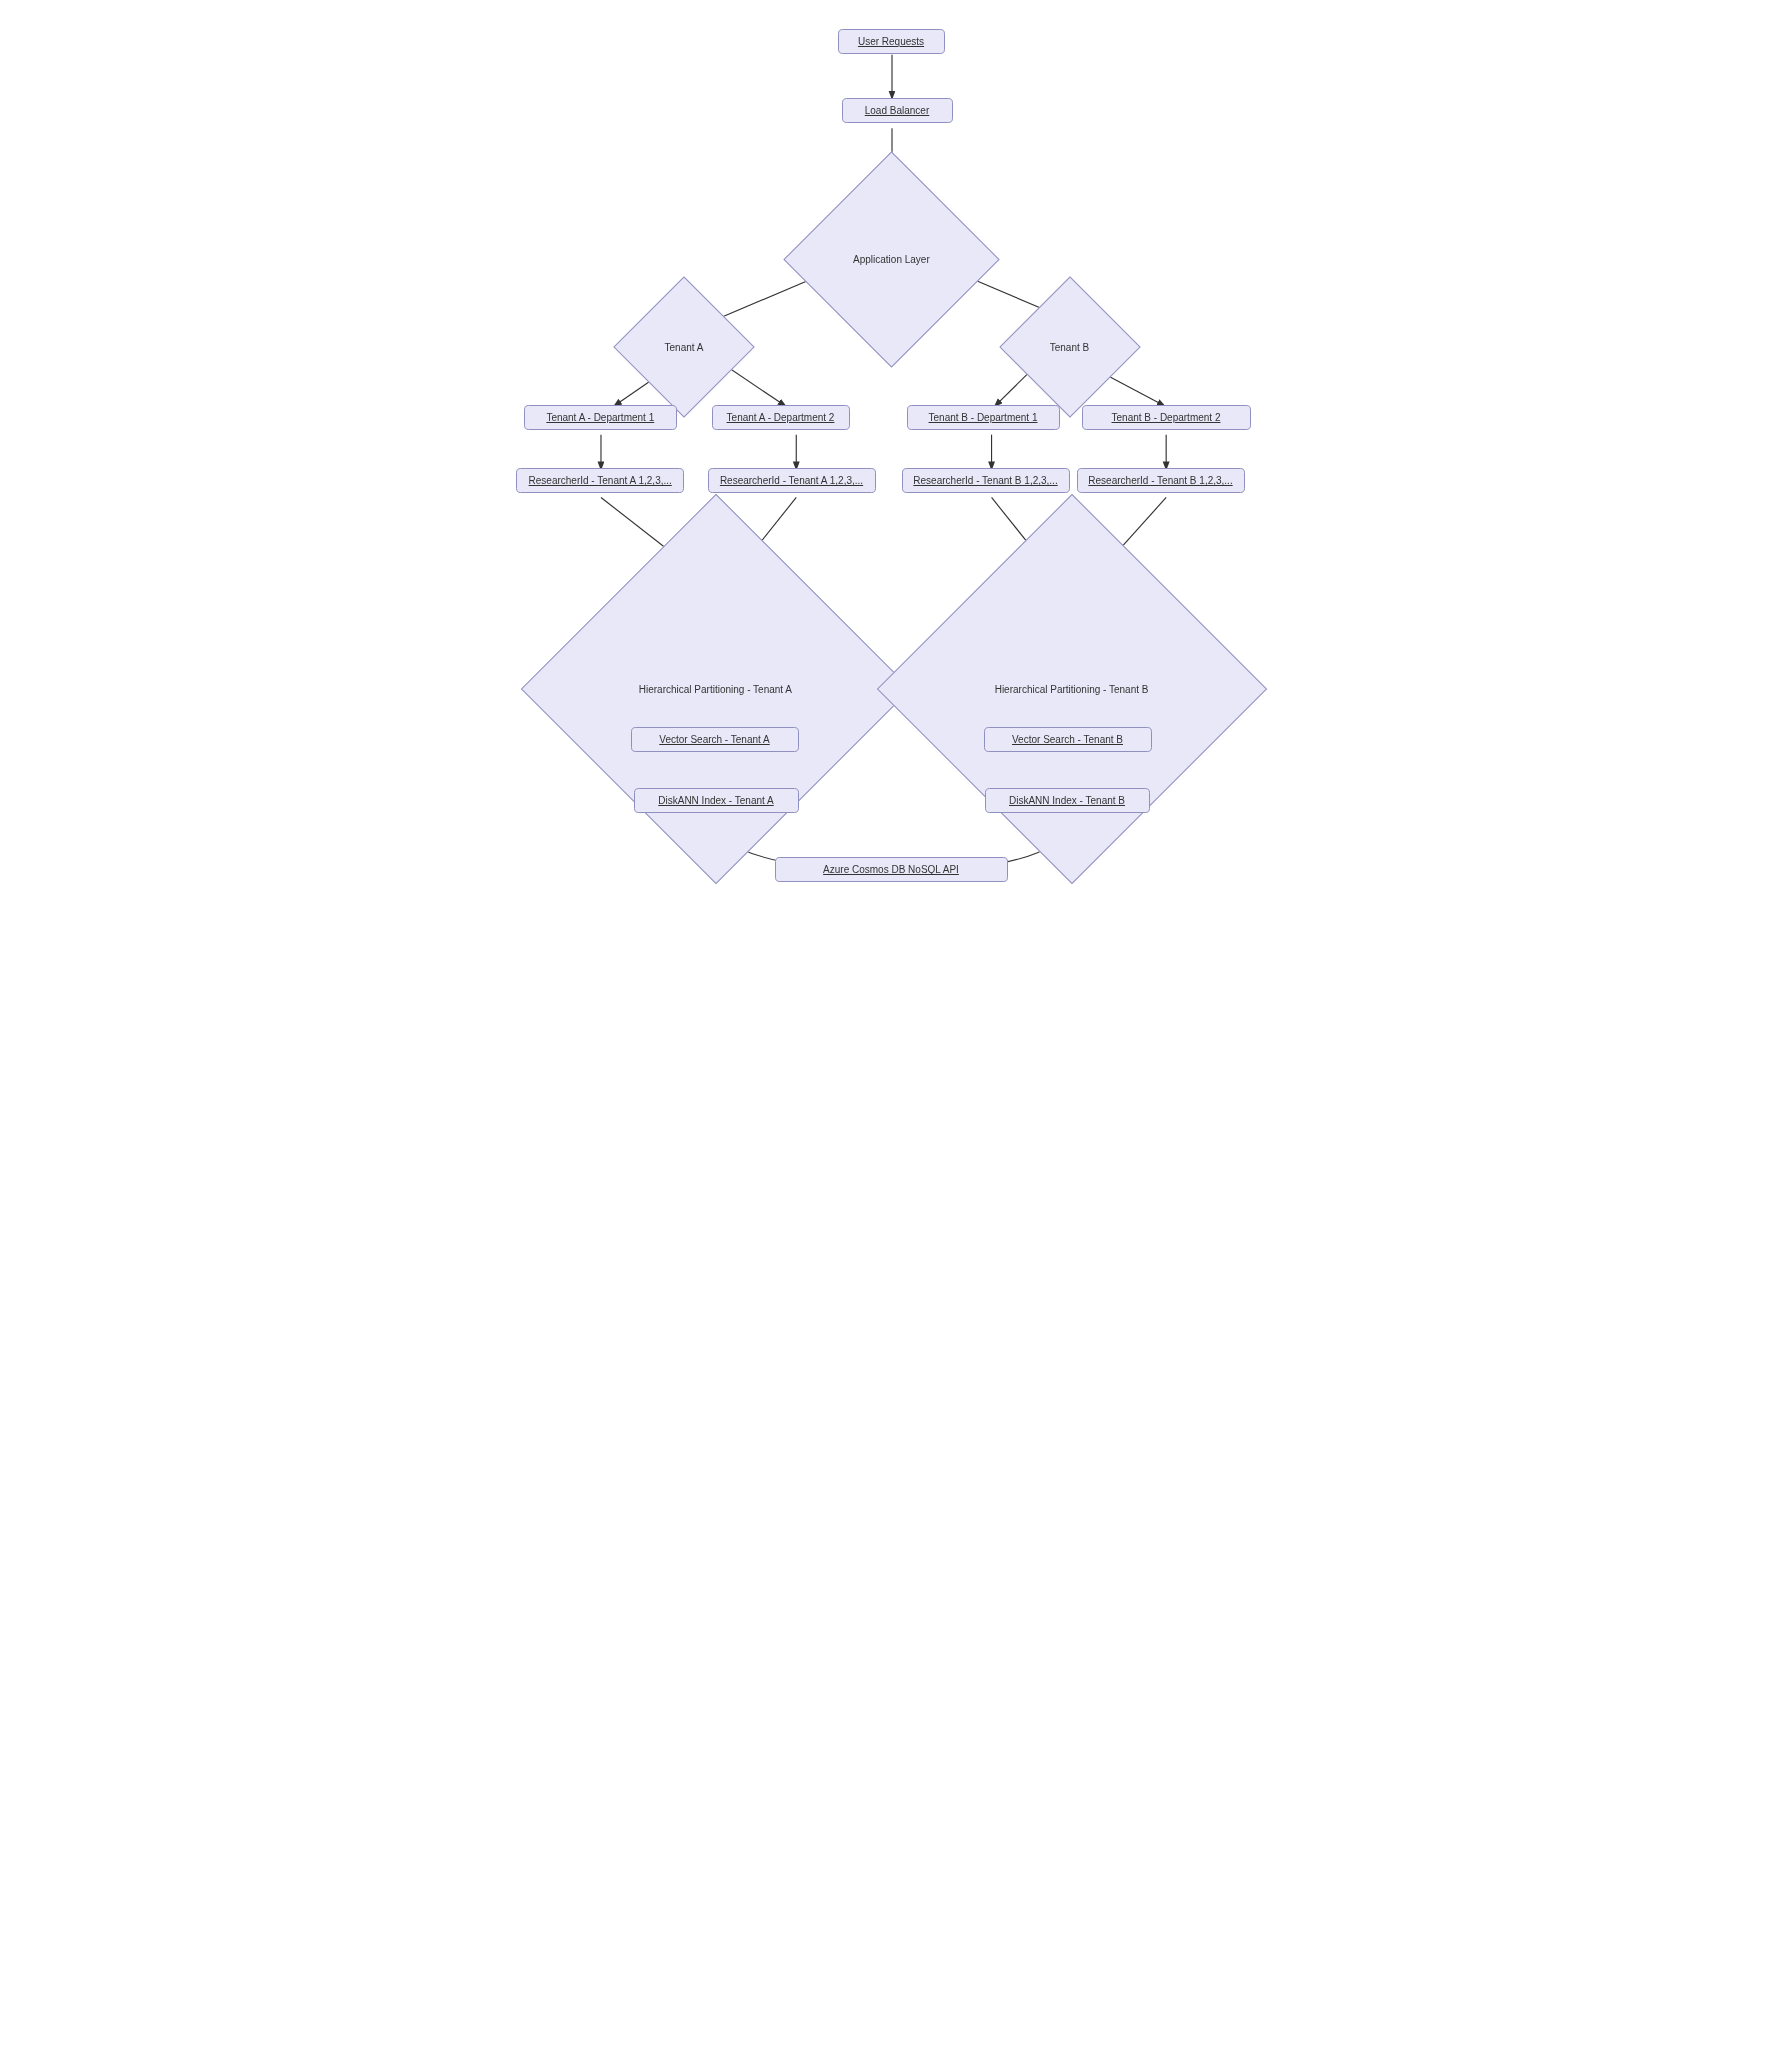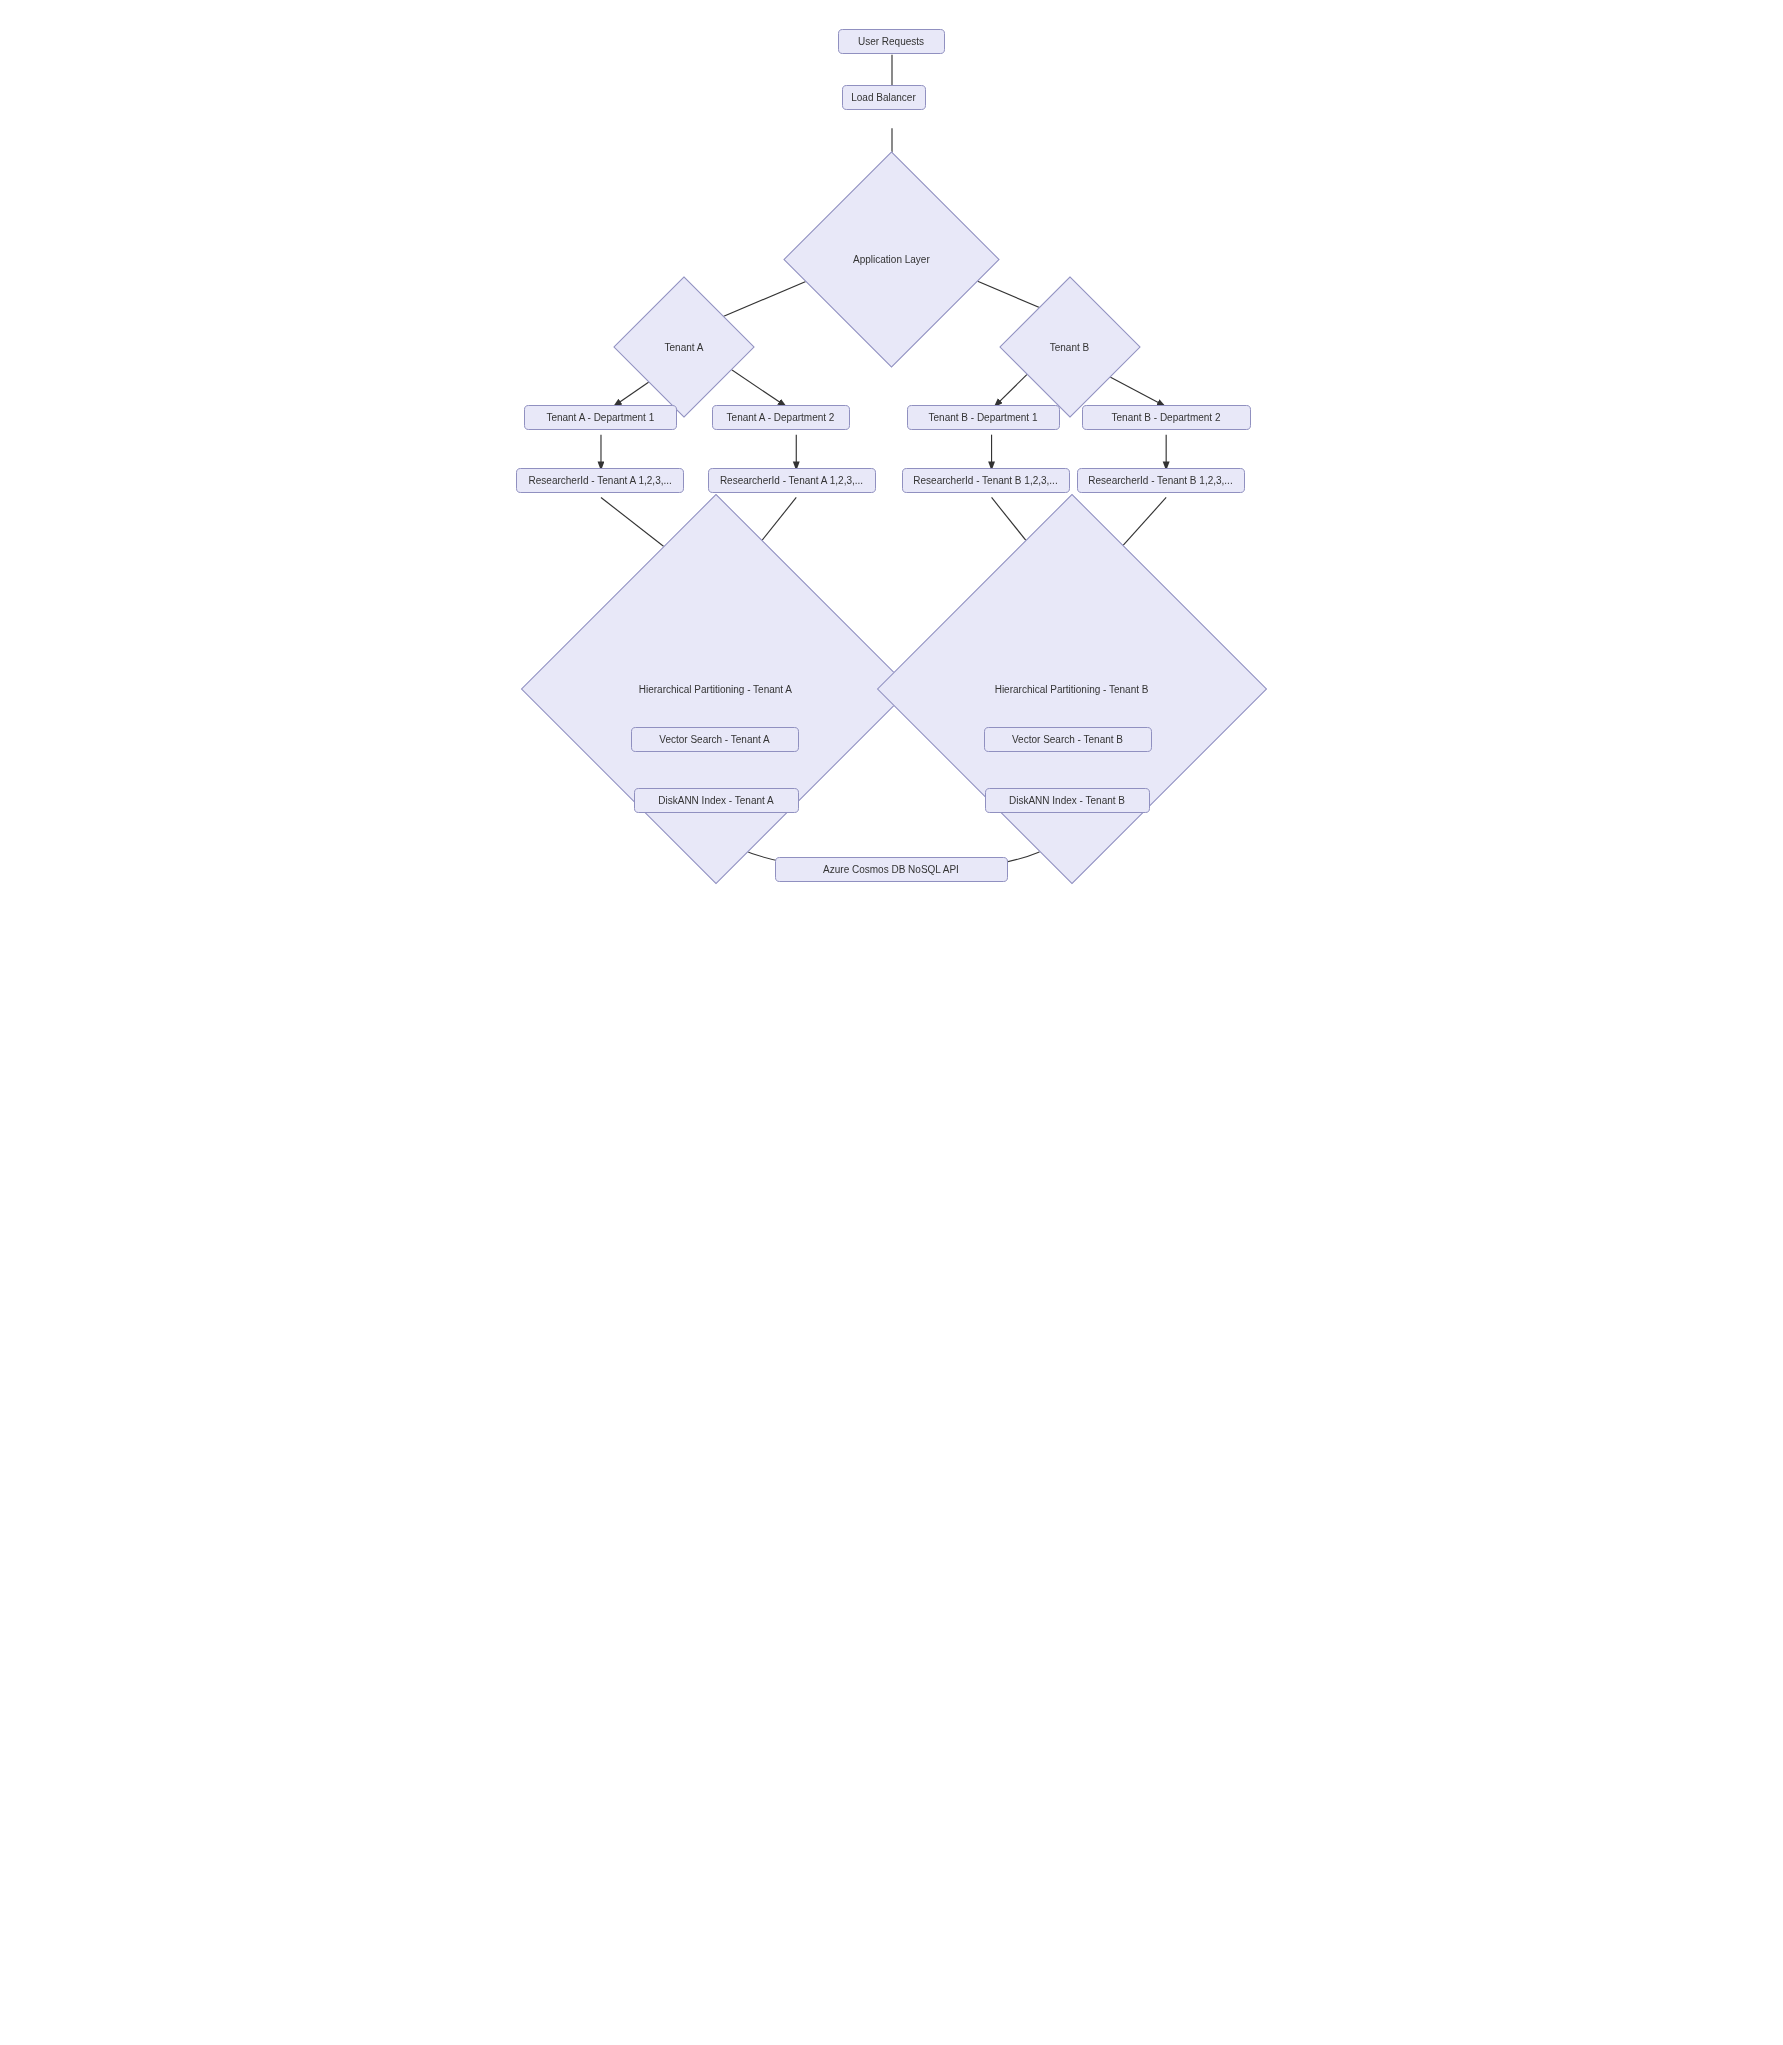--- a/index.html
+++ b/index.html
@@ -34,20 +34,21 @@
       align-items: center;
       justify-content: center;
       text-align: center;
     }
     .rect-node {
       background: #e8e8f8;
       border: 1.1px solid #9090c0;
       border-radius: 4.6px;
       padding: 6.1px 9.2px;
       white-space: nowrap;
+      text-decoration: underline;
     }
     .diamond-node {
       background: #e8e8f8;
       border: none;
       transform: rotate(45deg);
     }
     .diamond-node .diamond-inner {
       transform: rotate(-45deg);
       white-space: nowrap;
       text-align: center;
@@ -106,21 +107,21 @@
 
     <path d="M270,1050 Q270,1110 490,1120" stroke="#333" stroke-width="1.5" fill="none" marker-end="url(#arrow)"></path>
 
     <path d="M730,1050 Q730,1110 530,1120" stroke="#333" stroke-width="1.5" fill="none" marker-end="url(#arrow)"></path>
   </svg>
 
   <div class="node rect-node" style="left:329px; top:13.8px; width:107px;">
     <span>User Requests</span>
   </div>
 
-  <div class="node rect-node" style="left:333px; top:70px; width:84px;">
+  <div class="node rect-node" style="left:333px; top:83px; width:111px;">
     <span>Load Balancer</span>
   </div>
 
   <div class="node diamond-node" style="left:306px; top:168px; width:153px; height:153px; background:#e8e8f8; border:1.1px solid #9090c0;">
     <div class="diamond-inner">
       <span>Application Layer</span>
     </div>
   </div>
 
   <div class="node diamond-node" style="left:125px; top:282px; width:100px; height:100px; background:#e8e8f8; border:1.1px solid #9090c0;">

